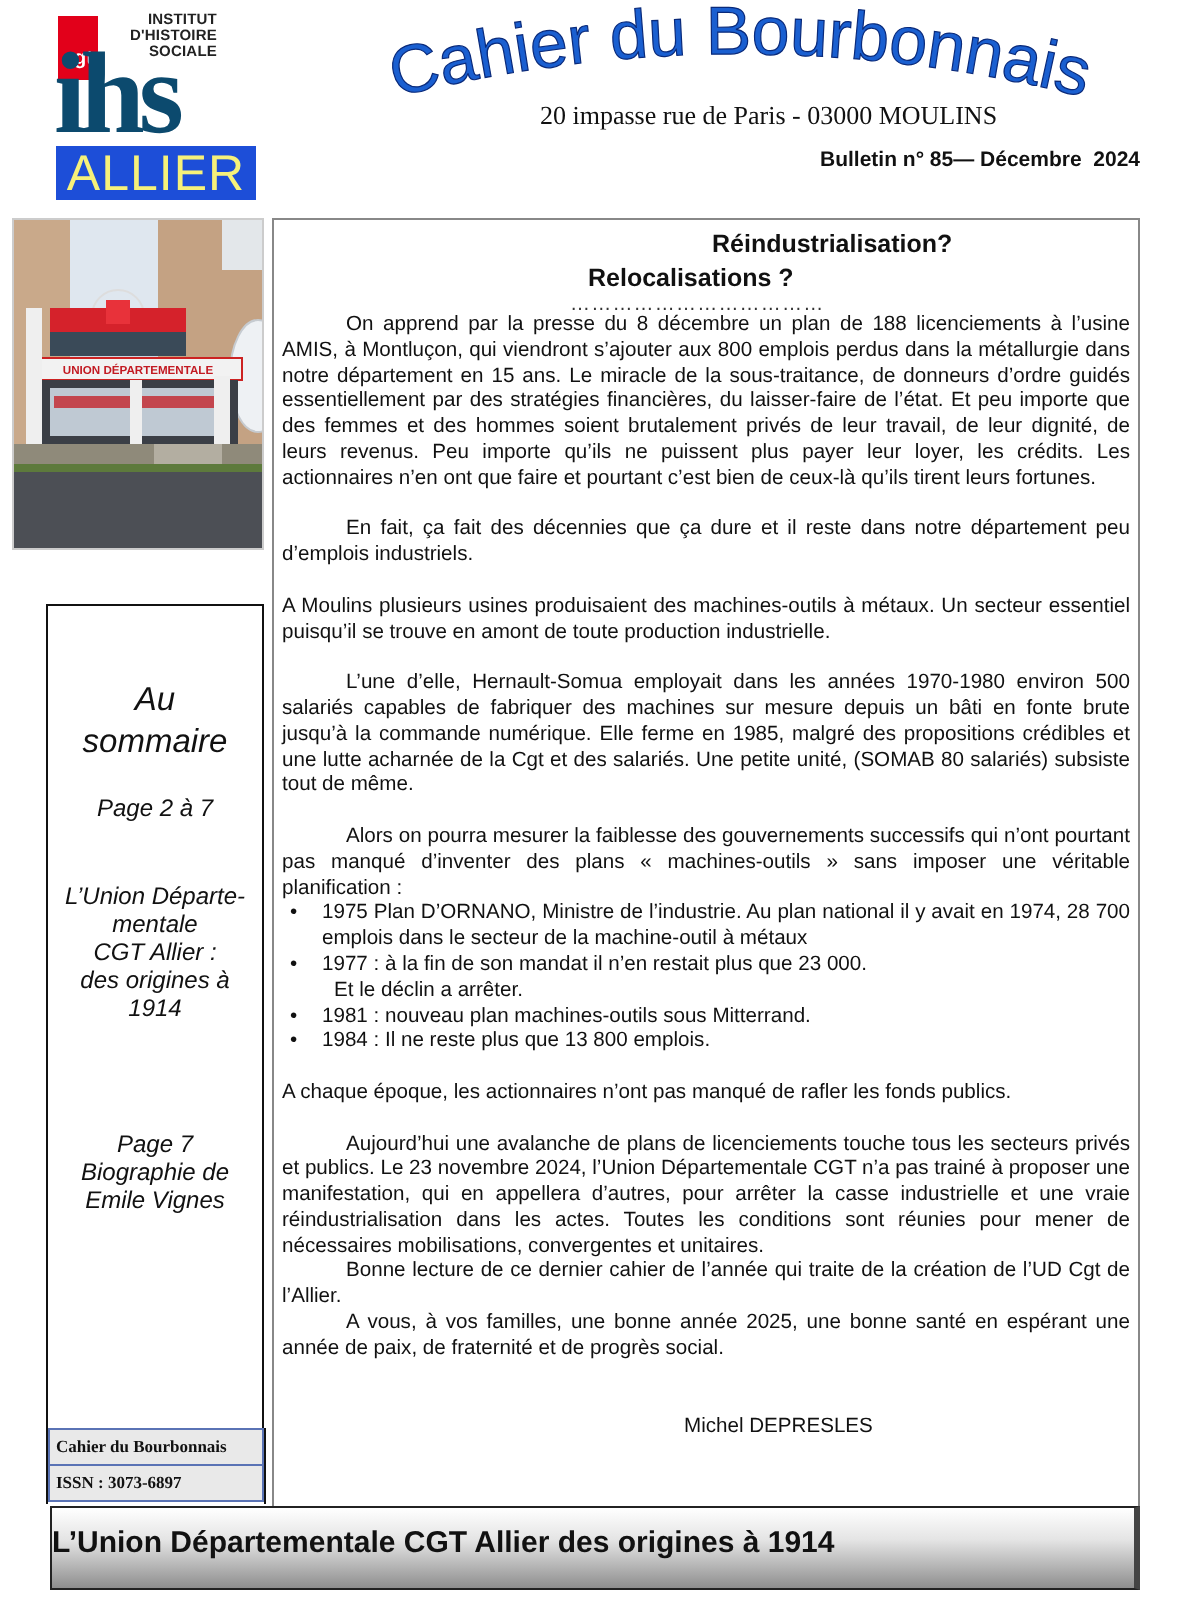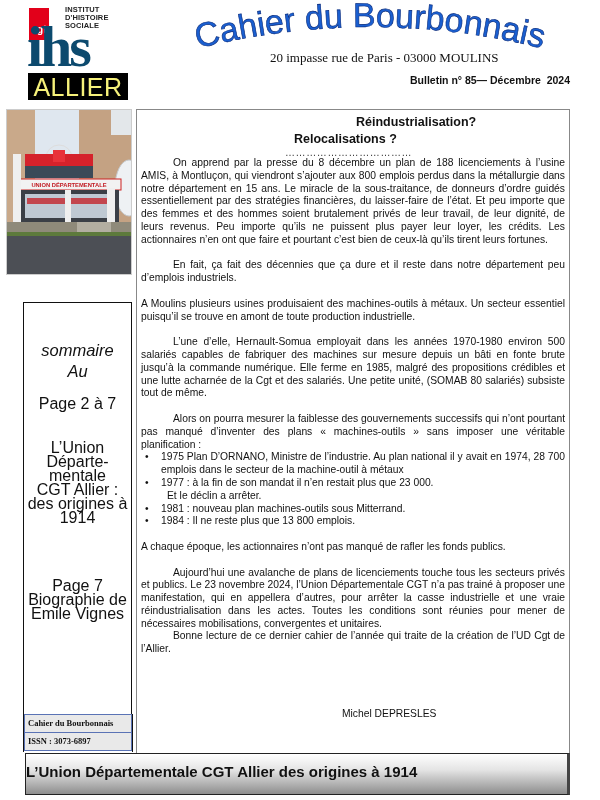--- a/index.html
+++ b/index.html
@@ -4,41 +4,41 @@
 <style>
   html, body { margin: 0; padding: 0; background: #ffffff; }
   body { width: 600px; height: 800px; position: relative; overflow: hidden;
          font-family: "Liberation Sans", sans-serif; color: #111; }
 
   
   #logo { position: absolute; left: 27px; top: 4px; width: 106px; height: 94px; }
   #logo .cgt { position: absolute; left: 2px; top: 4px; width: 20px; height: 32px; background: #e2001a;
                color: #fff; font-weight: bold; font-size: 10px; text-align: center; line-height: 44px; overflow: hidden; }
   #logo .ihs-inst { position: absolute; left: 38px; top: 2px; font-size: 7.5px; font-weight: bold; line-height: 8px;
-                    color: #222; letter-spacing: 0.1px; }
+                    color: #222; letter-spacing: 0.1px; text-align: right; }
   #logo .ihs-inst div { white-space: nowrap; }
   #logo .ihs { position: absolute; left: 0px; top: 14px; font-size: 58px; font-weight: bold; color: #0c4a6e;
                letter-spacing: -3px; line-height: 58px; font-family: Liberation Serif, serif; }
-  #logo .allier { position: absolute; left: 1px; top: 69px; width: 100px; height: 27px; background: #000000;
+  #logo .allier { position: absolute; left: 1px; top: 69px; width: 100px; height: 27px; background: #1d4ed8;
                   color: #f6f17a; font-size: 25px; line-height: 28px; text-align: center; letter-spacing: 0.5px; }
 
   
   #masthead { position: absolute; left: 180px; top: 0px; width: 380px; height: 62px; }
   #masthead svg { width: 380px; height: 62px; display: block; }
   #address { position: absolute; left: 270px; top: 50px; font-family: "Liberation Serif", serif; font-size: 13px; color: #111; }
   #bulletin { position: absolute; right: 30px; top: 74px; font-size: 10.5px; font-weight: bold; color: #111; white-space: pre; }
 
   
   #photo { position: absolute; left: 6px; top: 109px; width: 124px; height: 164px; overflow: hidden; border: 1px solid #ccc; }
 
   
   #sommaire { position: absolute; left: 23px; top: 302px; width: 107px; height: 412px; border: 1.5px solid #111;
               background: #fff; text-align: center; }
   #sommaire .title { font-style: italic; font-size: 16.5px; line-height: 21px; margin-top: 37px; }
-  #sommaire .ital { font-size: 16px; line-height: 14px; }
+  #sommaire .ital { font-style: italic; font-size: 12px; line-height: 14px; }
   #sommaire .p1 { margin-top: 15px; }
   #sommaire .p2 { margin-top: 30px; }
   #sommaire .p3 { margin-top: 54px; }
 
   #infobox { position: absolute; left: 23px; top: 714px; width: 108px; height: 38px; border-left: 1.5px solid #111; border-right: 1.5px solid #111;}
   .info-row { height: 17px; border: 1px solid #5a73b5; background: #e9e9e9; font-family: "Liberation Serif", serif;
               font-weight: bold; font-size: 8.5px; line-height: 17px; padding-left: 3px; color: #111; }
   .info-row + .info-row { border-top: none; }
 
   
@@ -113,22 +113,22 @@
     <rect x="100" y="78" width="8" height="36" fill="#efefef"></rect>
     <rect x="0" y="112" width="124" height="12" fill="#8f8a7a"></rect>
     <rect x="70" y="112" width="34" height="10" fill="#b3aea1"></rect>
     <rect x="0" y="122" width="124" height="4" fill="#5d7a3c"></rect>
     <rect x="0" y="126" width="124" height="38" fill="#4c4f55"></rect>
   </svg>
 </div>
 
 <div id="sommaire">
   <div class="title">
+    <div>Au</div>
     <div>sommaire</div>
-    <div>Au</div>
   </div>
   <div class="ital p1">Page 2 à 7</div>
   <div class="ital p2">
     <div>L’Union Départe-</div>
     <div>mentale</div>
     <div>CGT Allier :</div>
     <div>des origines à</div>
     <div>1914</div>
   </div>
   <div class="ital p3">
@@ -169,18 +169,19 @@
         <span>1981 : nouveau plan machines-outils sous Mitterrand.</span>
       </li>
       <li>
         <span class="bullet">•</span>
         <span>1984 : Il ne reste plus que 13 800 emplois.</span>
       </li>
     </ul>
     <p class="gap">A chaque époque, les actionnaires n’ont pas manqué de rafler les fonds publics.</p>
     <p class="ind gap">Aujourd’hui une  avalanche de plans de licenciements  touche tous les secteurs privés et publics. Le 23 novembre 2024,  l’Union Départementale CGT n’a pas trainé à proposer une manifestation, qui en appellera d’autres, pour arrêter la casse industrielle et une vraie réindustrialisation dans les actes. Toutes les conditions sont réunies pour mener de  nécessaires  mobilisations, convergentes et unitaires.</p>
     <p class="ind">Bonne lecture de ce dernier cahier de l’année qui traite de la création de l’UD Cgt de l’Allier.</p>
+    <p class="ind">A vous, à vos familles, une bonne année 2025, une bonne santé en espérant une année de paix, de fraternité et  de progrès social.</p>
   </div>
 
   <div id="signature">Michel DEPRESLES</div>
 </div>
 
 <div id="banner">L’Union Départementale CGT Allier des origines à 1914</div>
 
 </body></html>

